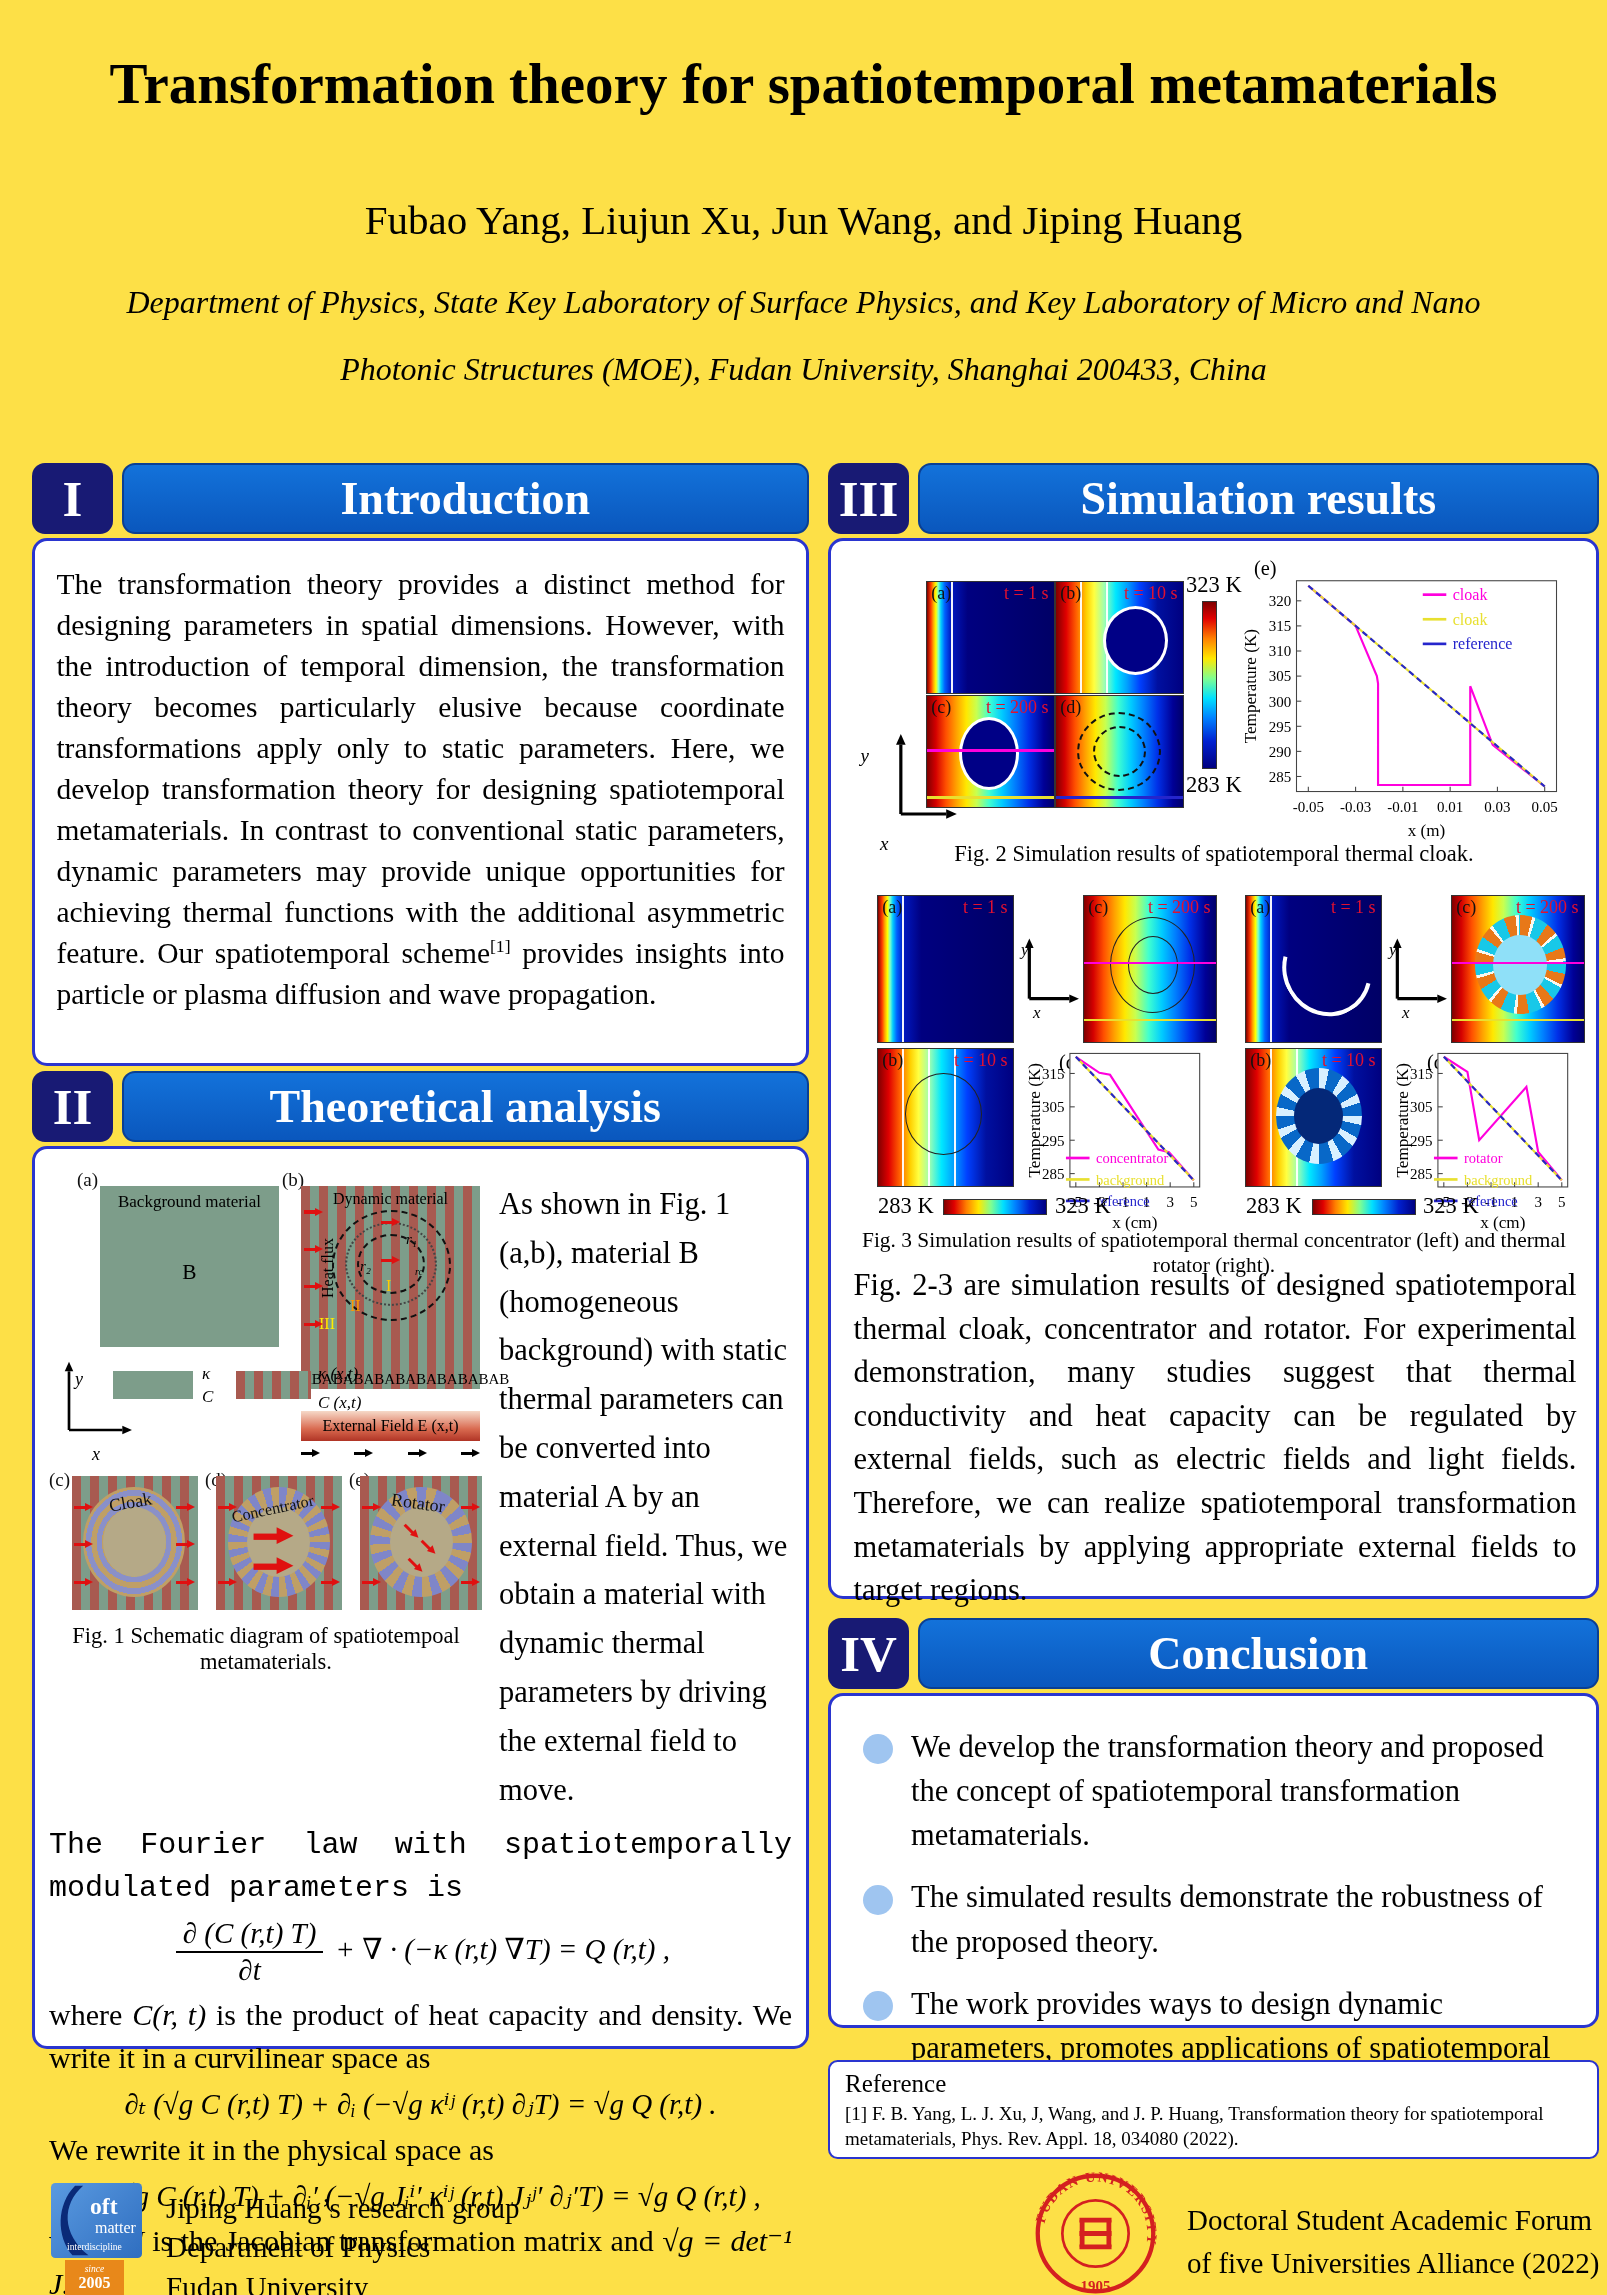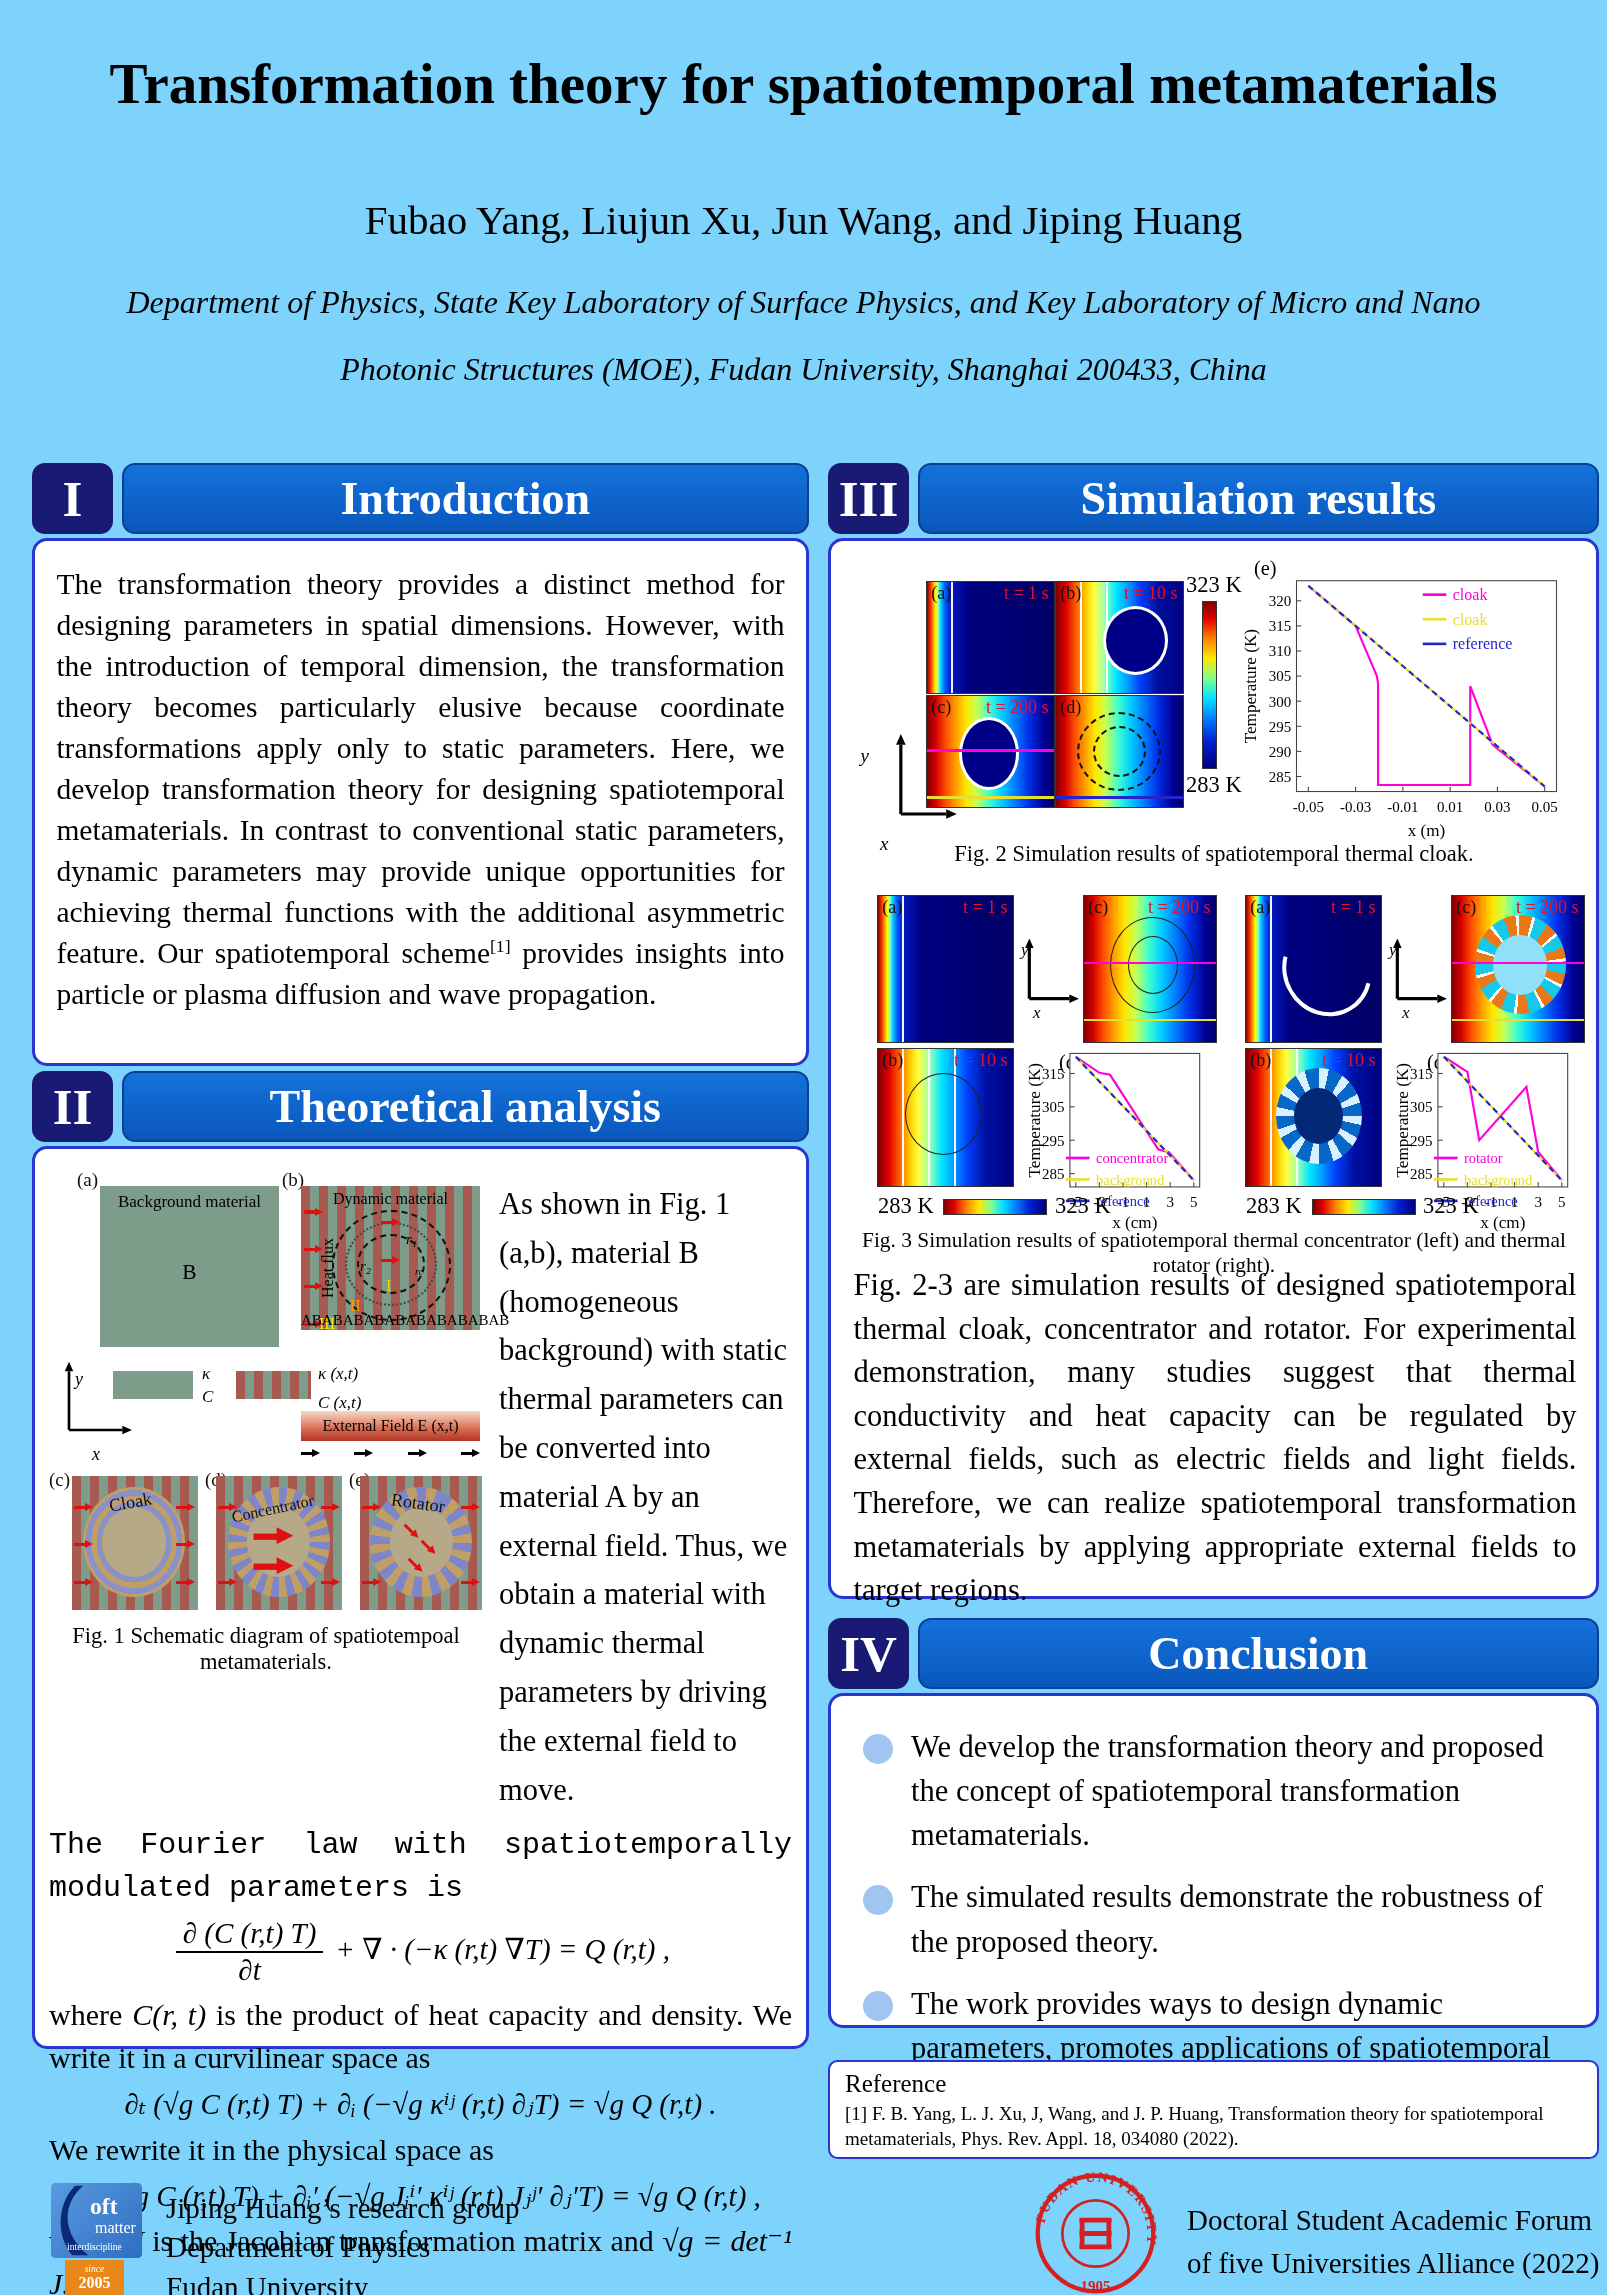--- a/index.html
+++ b/index.html
@@ -1,16 +1,16 @@
 <!DOCTYPE html>
 <html style="font-size:8.6px"><head>
 <meta charset="utf-8">
 <style>
   html,body{margin:0;padding:0;background:#a6daf5;}
-  .poster{position:relative;width:1607px;height:2295px;background:#7dd3fc;overflow:hidden;
+  .poster{position:relative;width:1607px;height:2295px;background:#fde047;overflow:hidden;
           font-family:"Liberation Serif","DejaVu Serif",serif;color:#000;}
   .abs{position:absolute;}
   
   .title{left:0;top:51px;width:1607px;text-align:center;font-size:57px;font-weight:bold;}
   .authors{left:0;top:196px;width:1607px;text-align:center;font-size:41px;}
   .affil{left:0;width:1607px;text-align:center;font-size:32px;font-style:italic;}
   
   .sec-h{display:flex;gap:8.6px;height:71px;}
   .numbox{width:81px;background:#181a74;border-radius:13px;color:#fff;display:flex;align-items:center;
           justify-content:center;font-size:51px;font-weight:bold;flex:0 0 auto;}
@@ -115,21 +115,21 @@
 
       <div style="position:relative;width:434px;height:485px;flex:0 0 auto;">
         <span class="flab" style="left:28px;top:4.3px;">(a)</span>
 
         <div class="abs" style="left:51px;top:21.4px;width:179px;height:161px;background:#7d9d8a;">
           <div style="text-align:center;font-size:17px;padding-top:5.4px;">Background material</div>
           <div style="text-align:center;font-size:21.4px;margin-top:48px;">B</div>
         </div>
         <span class="flab" style="left:233px;top:4.3px;">(b)</span>
 
-        <div class="abs stripes" style="left:252px;top:21.4px;width:179px;height:144px;">
+        <div class="abs stripes" style="left:252px;top:21.4px;width:179px;height:203px;">
           <div style="text-align:center;font-size:16px;padding-top:3.2px;">Dynamic material</div>
           <span class="abs" style="left:1.1px;top:32px;font-size:16px;transform:rotate(-90deg);transform-origin:left top;left:18px;top:112px;">Heat flux</span>
           <div class="dell" style="left:31px;top:23.6px;width:115px;height:107px;"></div>
           <div class="dotell" style="left:44px;top:36px;width:88px;height:80px;"></div>
           <div class="dell" style="left:56px;top:48px;width:64px;height:56px;"></div>
           <span class="abs" style="left:105px;top:45px;font-size:15px;font-style:italic;">r₁</span>
           <span class="abs" style="left:59px;top:72px;font-size:15px;font-style:italic;">r₂</span>
           <span class="abs" style="left:114px;top:80px;font-size:10px;font-style:italic;">rc</span>
           <span class="abs" style="left:85px;top:91px;font-size:16px;color:#ffcc00;">I</span>
           <span class="abs" style="left:49px;top:111px;font-size:16px;color:#ff9900;">II</span>

